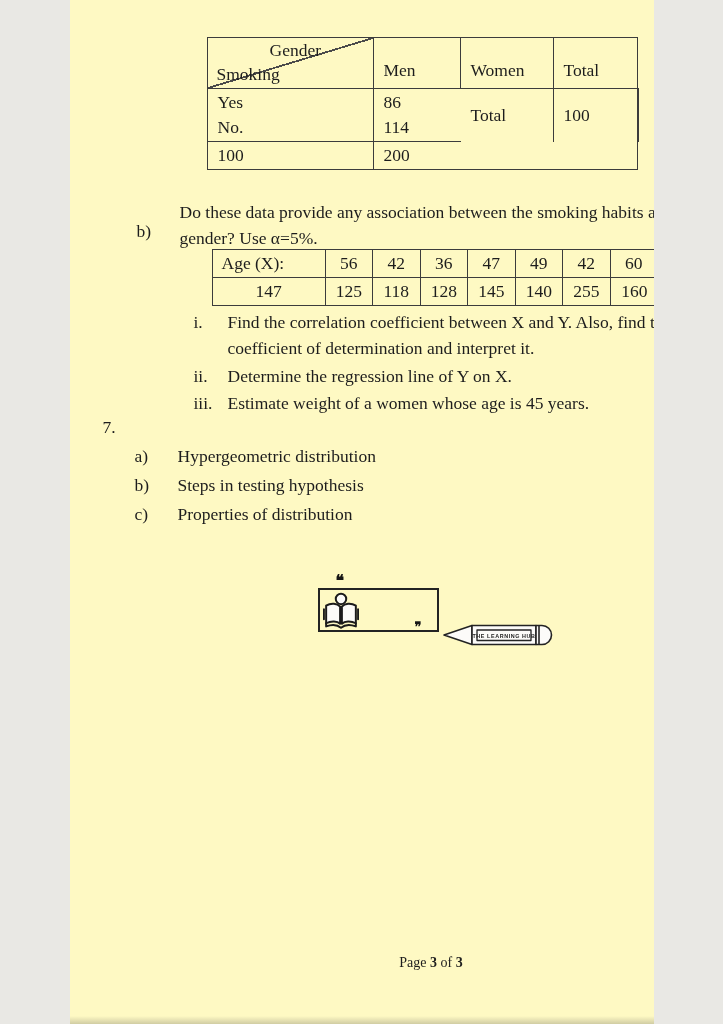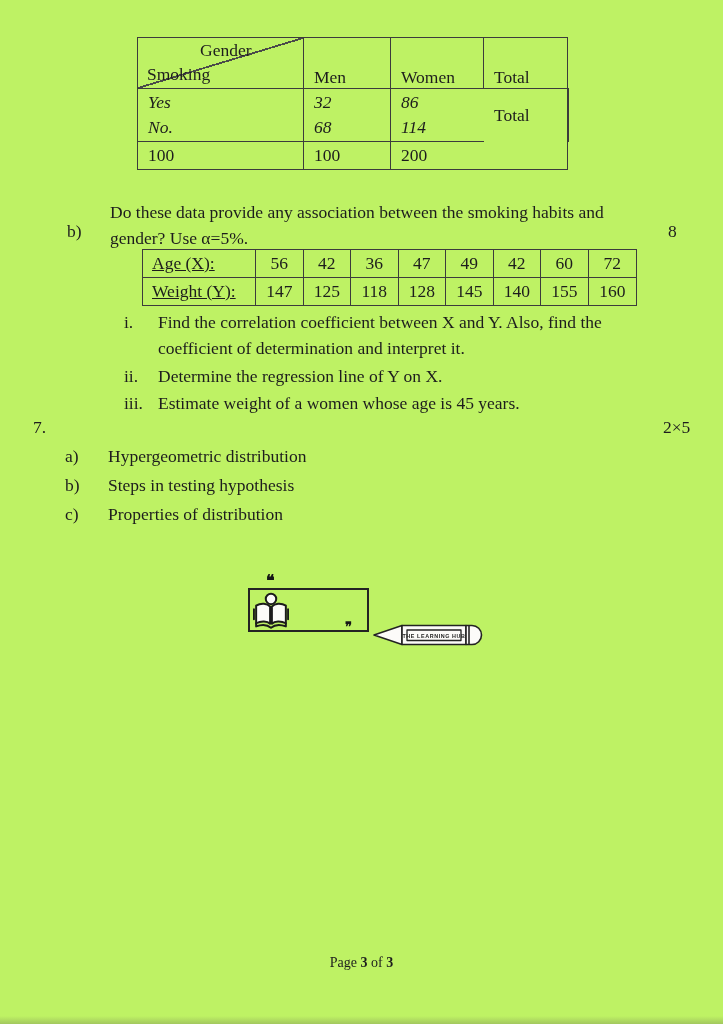--- a/index.html
+++ b/index.html
@@ -1,53 +1,53 @@
 <!DOCTYPE html>
 <html><head>
 <meta charset="utf-8">
 <style>
   * { margin:0; padding:0; box-sizing:border-box; }
   html,body { background:#e9e8e4; }
   .page {
-    position:relative; width:723px; height:1024px; margin:0 auto;
-    background:#bef264; color:#1d1d1d; overflow:hidden;
+    position:relative; width:584px; height:1024px; margin:0 auto;
+    background:#fef9c3; color:#1d1d1d; overflow:hidden;
     font-family:"Liberation Serif", serif; font-size:17.5px;
   }
   
   .t1 {
     position:absolute; left:137px; top:37px; width:431px;
     border:1.6px solid #3c3c3c;
     display:grid; grid-template-columns:166px 87px 93px 85px;
     grid-template-rows:51px 53px 27px;
   }
   .c { display:flex; align-items:center; padding-left:10px; }
   .br { border-right:1.6px solid #3c3c3c; }
   .bb { border-bottom:1.6px solid #3c3c3c; }
-  .hdr { align-items:flex-end; padding-bottom:0; }
+  .hdr { align-items:flex-end; padding-bottom:7px; }
   .diag {
     position:relative; padding:0;
     background:linear-gradient(to bottom right,
       transparent calc(50% - 0.9px), #4a4a4a calc(50% - 0.9px),
       #4a4a4a calc(50% + 0.9px), transparent calc(50% + 0.9px));
   }
   .diag .g { position:absolute; top:2px; left:62px; }
   .diag .s { position:absolute; bottom:3px; left:9px; }
-  .dual { flex-direction:column; align-items:flex-start; justify-content:space-evenly;font-style:italic; }
+  .dual { flex-direction:column; align-items:flex-start; justify-content:space-evenly; }
   
   .abs { position:absolute; }
   .intro { left:110px; top:175px; width:552px; line-height:26px;margin-top:24px; }
   .marks { color:#1d1d1d; }
   
   .t2 {
     position:absolute; left:142px; top:249px; width:495px;
     border:1.6px solid #3c3c3c;
     display:grid; grid-template-columns:113px repeat(8,1fr);
     grid-template-rows:28px 27px;
   }
-  .t2 .lab { padding-left:9px;text-decoration:underline; }
+  .t2 .lab { padding-left:9px; }
   .t2 .num { justify-content:center; padding-left:0; }
   
   .sub { position:absolute; display:flex; line-height:26px; }
   .sub .rlab { width:34px; flex:0 0 34px; }
   .sub .stext { width:506px; }
   
   .logo { position:absolute; left:246px; top:575px; width:242px; height:80px;
           font-family:"Liberation Sans", sans-serif; }
   .logo-box { position:absolute; left:2px; top:13px; width:121px; height:44px;
               border:2.5px solid #232323; background:transparent; }
@@ -74,24 +74,20 @@
       <span class="s">Smoking</span>
     </div>
     <div class="c br bb hdr">Men</div>
     <div class="c br bb hdr">Women</div>
     <div class="c bb hdr">Total</div>
 
     <div class="c br bb dual">
       <span>Yes</span>
       <span>No.</span>
     </div>
-    <div class="c br bb dual">
-      <span>32</span>
-      <span>68</span>
-    </div>
     <div class="c bb dual">
       <span>86</span>
       <span>114</span>
     </div>
 
     <div class="c br">Total</div>
     <div class="c br">100</div>
     <div class="c br">100</div>
     <div class="c">200</div>
   </div>
@@ -105,28 +101,27 @@
     <div class="c br bb lab">Age (X):</div>
     <div class="c br bb num">56</div>
     <div class="c br bb num">42</div>
     <div class="c br bb num">36</div>
     <div class="c br bb num">47</div>
     <div class="c br bb num">49</div>
     <div class="c br bb num">42</div>
     <div class="c br bb num">60</div>
     <div class="c bb num">72</div>
 
-    <div class="c br lab">Weight (Y):</div>
     <div class="c br num">147</div>
     <div class="c br num">125</div>
     <div class="c br num">118</div>
     <div class="c br num">128</div>
     <div class="c br num">145</div>
     <div class="c br num">140</div>
-    <div class="c br num">155</div>
+    <div class="c br num">255</div>
     <div class="c num">160</div>
   </div>
 
   <div class="sub" style="left:124px; top:309px;">
     <span class="rlab">i.</span>
     <span class="stext">Find the correlation coefficient between X and Y. Also, find the coefficient of determination and interpret it.</span>
   </div>
   <div class="sub" style="left:124px; top:363px;">
     <span class="rlab">ii.</span>
     <span class="stext">Determine the regression line of Y on X.</span>

